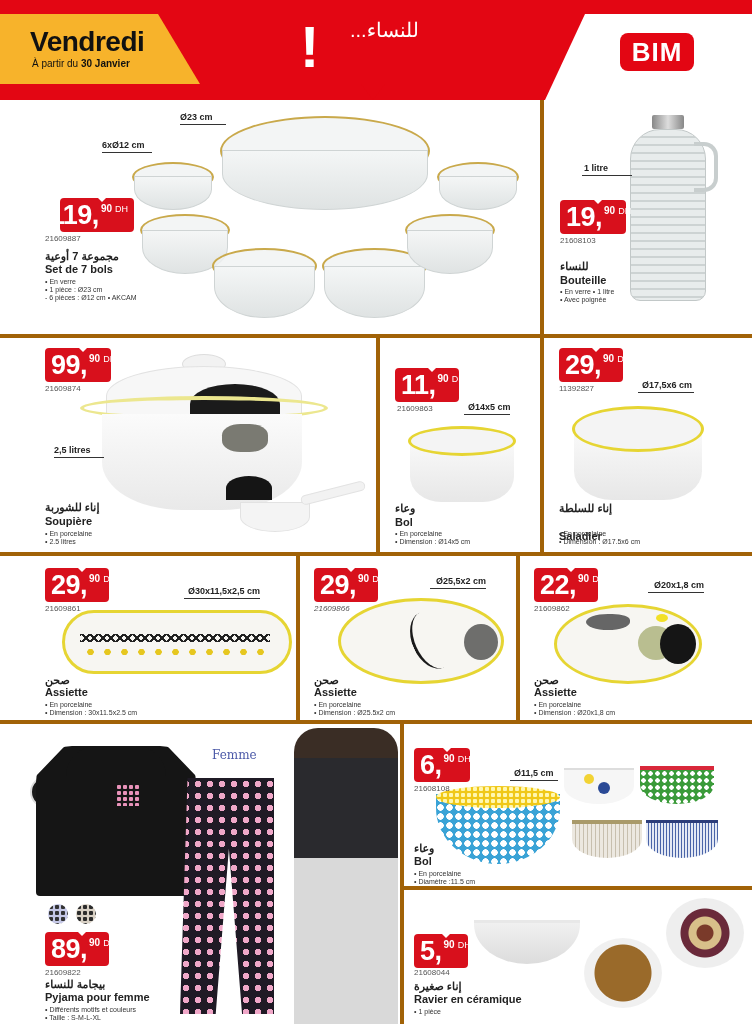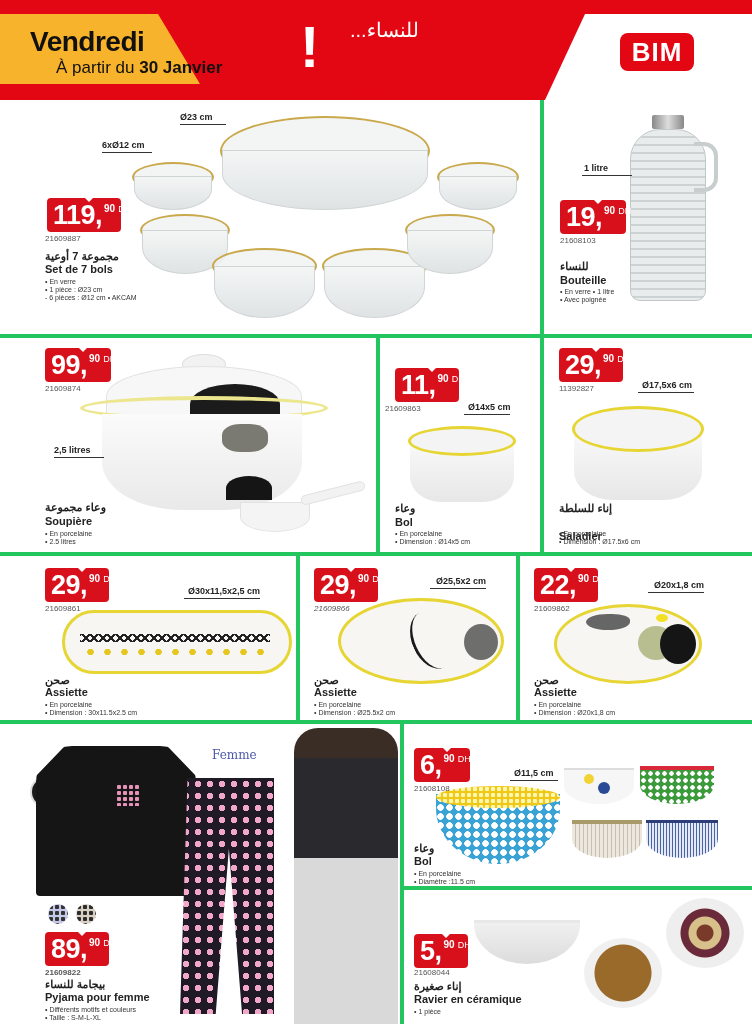--- a/index.html
+++ b/index.html
@@ -1,23 +1,23 @@
 <!DOCTYPE html>
 <html><head>
 <meta charset="utf-8">
 <style>
   * { box-sizing: border-box; margin: 0; padding: 0; }
   html, body { width: 752px; height: 1024px; overflow: hidden; background: #ececec; font-family: "Liberation Sans", sans-serif; color: #222; }
-  .page { position: relative; width: 752px; height: 1024px; background: #22c55e; border-radius: 20px; }
+  .page { position: relative; width: 752px; height: 1024px; background: #a16207; border-radius: 20px; }
 
   
   .header { position: absolute; left: 0; top: 0; width: 752px; height: 100px; background: #e30613; overflow: hidden; }
   .date-band { position: absolute; left: 0; top: 14px; width: 200px; height: 70px; background: #f7b32b; clip-path: polygon(0 0, 158px 0, 200px 100%, 0 100%); border-top-right-radius: 12px; }
   .date-day { position: absolute; left: 30px; top: 26px; font-size: 28px; font-weight: bold; color: #111; letter-spacing: -0.5px; }
-  .date-sub { position: absolute; left: 32px; top: 58px; font-size: 17px; color: #111; margin-left: 24px; }
+  .date-sub { position: absolute; left: 32px; top: 58px; font-size: 10px; color: #111; }
   .date-sub b { font-weight: bold; }
   .slogan { position: absolute; left: 290px; top: 12px; width: 180px; height: 70px; color: #fff; }
   .slogan-excl { position: absolute; left: 10px; top: 0; font-size: 58px; font-weight: bold; color: #fff; line-height: 70px; }
   .slogan-l1 { position: absolute; left: 60px; top: 6px; font-size: 20px; direction: rtl; }
   .slogan-l2 { position: absolute; left: 40px; top: 36px; font-size: 26px; direction: rtl; }
   .pointer { position: absolute; left: 361px; top: 84px; width: 0; height: 0; border-left: 12px solid transparent; border-right: 12px solid transparent; border-top: 16px solid #e30613; z-index: 3; }
   .logo-area { position: absolute; left: 545px; top: 14px; width: 207px; height: 86px; background: #fff; clip-path: polygon(40px 0, 100% 0, 100% 100%, 0 100%); border-top-left-radius: 20px; }
   .logo { position: absolute; left: 620px; top: 33px; width: 74px; height: 38px; background: #e30613; border-radius: 8px; color: #fff; font-weight: bold; font-size: 26px; text-align: center; line-height: 38px; letter-spacing: 1px; }
 
   
@@ -74,21 +74,21 @@
     <div class="glass-rim" style="left:405px;top:114px;width:90px;height:32px;"></div>
     <div class="glass-bowl" style="left:407px;top:130px;width:86px;height:44px;"></div>
     <div class="glass-rim" style="left:437px;top:62px;width:82px;height:30px;"></div>
     <div class="glass-bowl" style="left:439px;top:76px;width:78px;height:34px;"></div>
 
     <div class="dim" style="left:180px;top:12px;">Ø23 cm</div>
     <div class="dim-line" style="left:180px;top:24px;width:46px;"></div>
     <div class="dim" style="left:102px;top:40px;">6xØ12 cm</div>
     <div class="dim-line" style="left:102px;top:52px;width:50px;"></div>
 
-    <div class="price" style="left:47px;top:98px;width:74px;">
+    <div class="price" style="left:60px;top:98px;width:74px;justify-content:flex-end;">
       <span class="int">119,</span>
       <span class="dec">90</span>
       <span class="cur">DH</span>
     </div>
     <div class="code" style="left:45px;top:134px;">21609887</div>
     <div class="ar" style="left:45px;top:150px;">مجموعة 7 أوعية</div>
     <div class="name" style="left:45px;top:163px;">Set de 7 bols</div>
     <div class="specs" style="left:45px;top:178px;">
       <div>• En verre</div>
       <div>• 1 pièce : Ø23 cm</div>
@@ -127,37 +127,37 @@
     <div style="position:absolute;left:240px;top:164px;width:70px;height:30px;background:#f4f4f4;border-radius:0 0 50% 50%;border:1px solid #e2e2e2;"></div>
     <div style="position:absolute;left:300px;top:150px;width:66px;height:10px;background:#f2f2f2;border-radius:10px;transform:rotate(-14deg);border:1px solid #e2e2e2;"></div>
     <div class="price" style="left:45px;top:10px;width:66px;">
       <span class="int">99,</span>
       <span class="dec">90</span>
       <span class="cur">DH</span>
     </div>
     <div class="code" style="left:45px;top:46px;">21609874</div>
     <div class="dim" style="left:54px;top:107px;">2,5 litres</div>
     <div class="dim-line" style="left:54px;top:119px;width:50px;"></div>
-    <div class="ar" style="left:45px;top:163px;">وعاء مجموعة</div>
+    <div class="ar" style="left:45px;top:163px;">إناء للشوربة</div>
     <div class="name" style="left:45px;top:177px;">Soupière</div>
     <div class="specs" style="left:45px;top:192px;">
       <div>• En porcelaine</div>
       <div>• 2.5 litres</div>
     </div>
   </div>
 
   <div class="panel" style="left:380px;top:338px;width:160px;height:214px;">
     <div class="white-bowl" style="left:30px;top:100px;width:104px;height:64px;"></div>
     <div class="yellow-rim" style="left:28px;top:88px;width:108px;height:30px;"></div>
     <div class="price" style="left:15px;top:30px;width:64px;">
       <span class="int">11,</span>
       <span class="dec">90</span>
       <span class="cur">DH</span>
     </div>
-    <div class="code" style="left:5px;top:66px;">21609863</div>
+    <div class="code" style="left:17px;top:66px;">21609863</div>
     <div class="dim" style="left:88px;top:64px;">Ø14x5 cm</div>
     <div class="dim-line" style="left:84px;top:76px;width:46px;"></div>
     <div class="ar" style="left:15px;top:164px;">وعاء</div>
     <div class="name" style="left:15px;top:178px;">Bol</div>
     <div class="specs" style="left:15px;top:192px;">
       <div>• En porcelaine</div>
       <div>• Dimension : Ø14x5 cm</div>
     </div>
   </div>
 
@@ -250,21 +250,21 @@
     <div style="position:absolute;left:180px;top:54px;width:94px;height:236px;background:radial-gradient(circle,#f0a7c8 3px,#1f1a25 3.5px) 0 0/12px 12px;clip-path:polygon(20% 0,100% 0,100% 100%,66% 100%,52% 30%,38% 100%,0 100%,8% 0);"></div>
     <div class="dim" style="left:212px;top:24px;font-size:12px;color:#4b59a8;font-family:'DejaVu Serif',serif;font-weight:normal;">Femme</div>
     <div style="position:absolute;left:294px;top:4px;width:104px;height:296px;background:linear-gradient(180deg,#3a2d25 0 10%,#2a2a2e 10% 44%,#d9d9d9 44% 100%);border-radius:24px 24px 0 0;"></div>
     <div style="position:absolute;left:48px;top:180px;width:20px;height:20px;border-radius:50%;background:radial-gradient(circle,#333 2px,#c5c8e6 2.5px) 0 0/6px 6px;"></div>
     <div style="position:absolute;left:76px;top:180px;width:20px;height:20px;border-radius:50%;background:radial-gradient(circle,#2c2c2c 2px,#d8d0c4 2.5px) 0 0/6px 6px;"></div>
     <div class="price" style="left:45px;top:208px;width:64px;">
       <span class="int">89,</span>
       <span class="dec">90</span>
       <span class="cur">DH</span>
     </div>
-    <div class="code" style="left:45px;top:244px;font-weight:bold;">21609822</div>
+    <div class="code" style="left:45px;top:244px;">21609822</div>
     <div class="ar" style="left:45px;top:254px;">بيجامة للنساء</div>
     <div class="name" style="left:45px;top:267px;">Pyjama pour femme</div>
     <div class="specs" style="left:45px;top:282px;">
       <div>• Différents motifs et couleurs</div>
       <div>• Taille : S-M-L-XL</div>
     </div>
   </div>
 
   <div class="panel" style="left:404px;top:724px;width:348px;height:162px;">
     <div style="position:absolute;left:32px;top:70px;width:124px;height:70px;background:radial-gradient(circle,#ffffff 3px,#3aa3d6 3.5px) 0 0/9px 9px;border-radius:0 0 50% 50% / 0 0 80% 80%;"></div>

